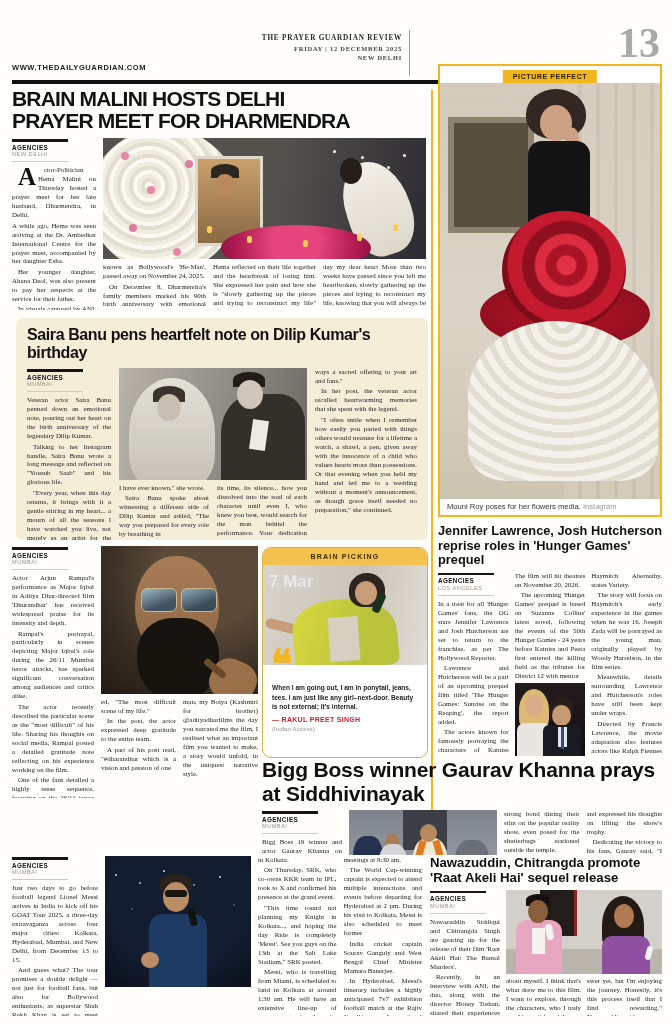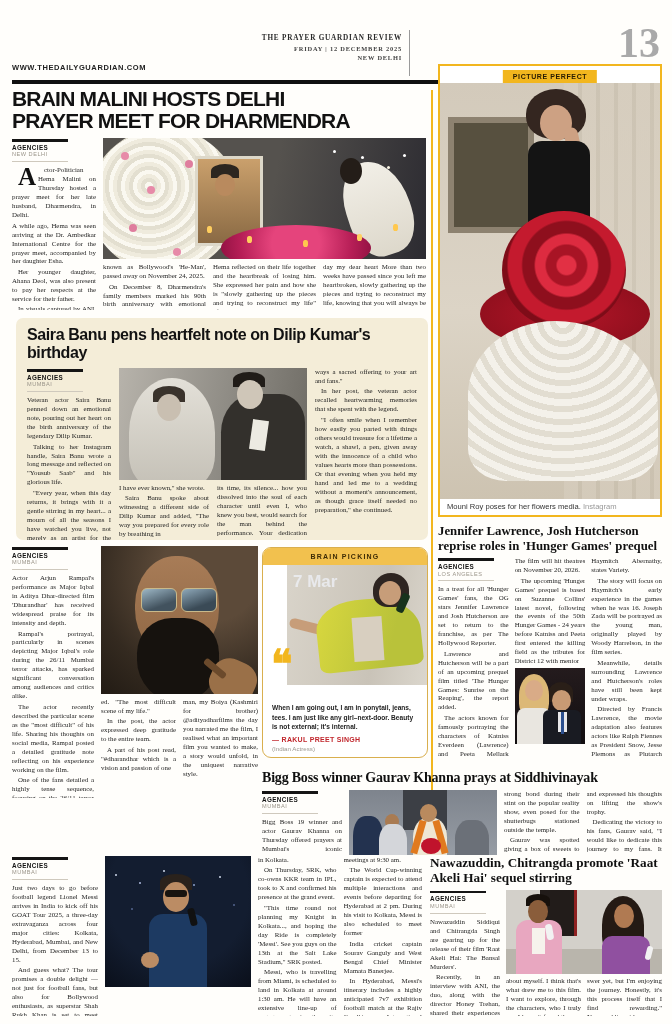--- a/index.html
+++ b/index.html
@@ -25,21 +25,21 @@
   .byline .bar{height:2.5px;background:#151515;margin-bottom:2px;}
   .byline .ag{font:700 6.3px/1.25 "Liberation Sans",sans-serif;letter-spacing:.4px;color:#111;}
   .byline .ct{font:400 5.6px/1.4 "Liberation Sans",sans-serif;letter-spacing:.5px;color:#9b958a;
               border-bottom:1px solid #cfc9bd;padding-bottom:2px;}
   .bcol{font:400 6.9px/1.3 "Liberation Serif",serif;text-align:justify;color:#1d1d1d;overflow:hidden;}
   .bcol p{margin:0 0 1.5px;text-indent:6px;}
   .bcol p:first-child{text-indent:0;}
   .cols{display:flex;gap:7px;}
   .col{flex:1;min-width:0;}
   .h-cond{font-family:"Liberation Sans",sans-serif;font-weight:800;color:#121212;}
-  .h-serif{font-family:Liberation Serif, serif;font-weight:700;color:#101010;}
+  .h-serif{font-family:Liberation Sans, sans-serif;font-weight:700;color:#101010;}
   .dropcap{float:left;font:700 25px/19px "Liberation Serif",serif;margin:1px 2px 0 0;color:#111;}
   .photo{position:relative;overflow:hidden;background:#ccc;}
 
   
   .hema-art{left:12px;top:88px;width:414px;height:226px;overflow:hidden;}
   .hema-h{font-size:21px;line-height:1.05;letter-spacing:-.8px;width:356px;}
   .hema-row{display:flex;gap:7px;margin-top:6px;}
   .hema-c1{width:84px;flex:none;height:172px;}
   .hema-right{flex:1;min-width:0;}
   .hema-photo{width:100%;height:121px;background:linear-gradient(100deg,#55524e 0 52%,#2c2b31 100%);}
@@ -89,21 +89,21 @@
   .ap-glassR{left:80px;top:42px;width:34px;height:22px;border-radius:6px;background:linear-gradient(160deg,#8fa9ba,#3a4a56 70%);border:1.5px solid #c9b98a;}
   .ap-beard{left:36px;top:72px;width:82px;height:84px;border-radius:42% 42% 50% 50%;background:#16120e;}
   .ap-hand{right:2px;bottom:-8px;width:46px;height:42px;border-radius:40%;background:#9a7048;transform:rotate(24deg);}
   .ap-cigar{right:30px;bottom:22px;width:26px;height:7px;border-radius:3px;background:#6b4a2c;transform:rotate(40deg);}
   .arjun-sub{display:flex;gap:7px;height:98px;}
 
   
   .brain-box{left:262px;top:547px;width:166px;height:211px;border:1.5px solid #D9AF4E;border-radius:9px;background:#fff;overflow:hidden;box-sizing:border-box;}
   .brain-label{height:17px;line-height:17px;text-align:center;background:#F2C14E;color:#3e2c05;
                font:800 7px/17px "Liberation Sans",sans-serif;letter-spacing:1.2px;}
-  .rakul-photo{width:100%;height:120px;background:linear-gradient(100deg,#d9d4ca,#c9c3b8 55%,#e2ded5);margin-left:24px;}
+  .rakul-photo{width:100%;height:100px;background:linear-gradient(100deg,#d9d4ca,#c9c3b8 55%,#e2ded5);}
   .rk-ghost{left:6px;top:8px;font:700 17px/1 "Liberation Sans",sans-serif;color:#eef0f6;opacity:.8;}
   .rk-jacket{left:30px;top:34px;width:104px;height:70px;border-radius:40% 50% 10% 10%;background:linear-gradient(110deg,#d9d83f,#b9c23a 70%);transform:rotate(-6deg);}
   .rk-inner{left:66px;top:52px;width:30px;height:44px;background:#d8cfc0;transform:rotate(-4deg);}
   .rk-hair{left:86px;top:8px;width:36px;height:34px;border-radius:50% 50% 40% 40%;background:#2e2521;}
   .rk-face{left:92px;top:16px;width:22px;height:24px;border-radius:50%;background:#c79d79;}
   .rk-arm{left:2px;top:58px;width:48px;height:10px;border-radius:5px;background:#c79d79;transform:rotate(14deg);}
   .rk-mic{left:112px;top:28px;width:8px;height:20px;border-radius:3px;background:#17321c;transform:rotate(24deg);}
   .quote-mark{position:absolute;left:8px;top:96px;font:700 40px/1 "DejaVu Serif",serif;color:#F2B61E;}
   .quote-text{margin:18px 9px 3px;font:700 6.6px/1.45 "Liberation Sans",sans-serif;color:#232323;}
   .quote-attr{margin:0 9px;font:800 7px/1.4 "Liberation Sans",sans-serif;color:#C1272D;letter-spacing:.3px;}
@@ -138,21 +138,21 @@
   .jp-face{left:10px;top:12px;width:18px;height:21px;border-radius:50%;background:#d9ab87;}
   .jp-dress{left:2px;top:40px;width:34px;height:36px;border-radius:8px 8px 0 0;background:#e9e6e0;}
   .jp-hair2{right:12px;top:14px;width:24px;height:20px;border-radius:50% 50% 0 0;background:#2a1f18;}
   .jp-face2{right:14px;top:22px;width:19px;height:21px;border-radius:50%;background:#c89a74;}
   .jp-suit{right:4px;top:42px;width:38px;height:34px;border-radius:6px 6px 0 0;background:#191b22;}
   .jp-shirt{right:18px;top:44px;width:9px;height:20px;background:#e8e8ea;}
   .jp-tie{right:21px;top:44px;width:3px;height:22px;background:#2b4f8e;}
 
   
   .bigg-art{left:262px;top:758px;width:400px;height:97px;overflow:hidden;}
-  .bigg-h{font-size:14px;letter-spacing:-.2px;margin-bottom:4px;margin-top:12px;}
+  .bigg-h{font-size:21px;letter-spacing:-.2px;margin-bottom:4px;}
   .bigg-row{display:flex;gap:7px;}
   .bigg-c1{width:80px;flex:none;}
   .gaurav-photo{width:148px;height:74px;flex:none;background:linear-gradient(#7e848d,#9aa0a8);}
   .gp-door{left:54px;top:0;width:44px;height:40px;background:#3c3f45;}
   .gp-man1{left:4px;top:26px;width:30px;height:50px;border-radius:40% 40% 0 0;background:#23324f;}
   .gp-man2{left:30px;top:34px;width:28px;height:42px;border-radius:40% 40% 0 0;background:#d4d6da;}
   .gp-face2{left:36px;top:24px;width:14px;height:15px;border-radius:50%;background:#a97b52;}
   .gp-kurta{left:64px;top:28px;width:34px;height:48px;border-radius:40% 40% 0 0;background:#efe7d4;}
   .gp-faceC{left:71px;top:14px;width:17px;height:18px;border-radius:50%;background:#b98a5e;}
   .gp-garl1{left:66px;top:30px;width:7px;height:34px;background:#e07a1f;transform:rotate(16deg);}
@@ -478,21 +478,21 @@
       <div class="col bcol">
           <p>meetings at 9:30 am.</p>
           <p>The World Cup-winning captain is expected to attend multiple interactions and events before departing for Hyderabad at 2 pm. During his visit to Kolkata, Messi is also scheduled to meet former</p>
           <p>India cricket captain Sourav Ganguly and West Bengal Chief Minister Mamata Banerjee.</p>
           <p>In Hyderabad, Messi's itinerary includes a highly anticipated 7v7 exhibition football match at the Rajiv Gandhi International Stadium.</p>
         </div>
     </div>
   </div>
 
   <div class="abs nawaz-art">
-    <div class="h-serif nawaz-h">Nawazuddin, Chitrangda promote 'Raat Akeli Hai' sequel stirring</div>
+    <div class="h-serif nawaz-h">Nawazuddin, Chitrangda promote 'Raat Akeli Hai' sequel release</div>
     <div class="nawaz-row">
       <div class="nawaz-c1 bcol">
         <div class="byline">
           <div class="bar"></div>
           <div class="ag">AGENCIES</div>
           <div class="ct">MUMBAI</div>
         </div>
         <div>
             <p>Nawazuddin Siddiqui and Chitrangda Singh are gearing up for the release of their film 'Raat Akeli Hai: The Bansal Murders'.</p>
             <p>Recently, in an interview with ANI, the duo, along with the director Honey Trehan, shared their experiences working in the upcoming Netflix film.</p>

